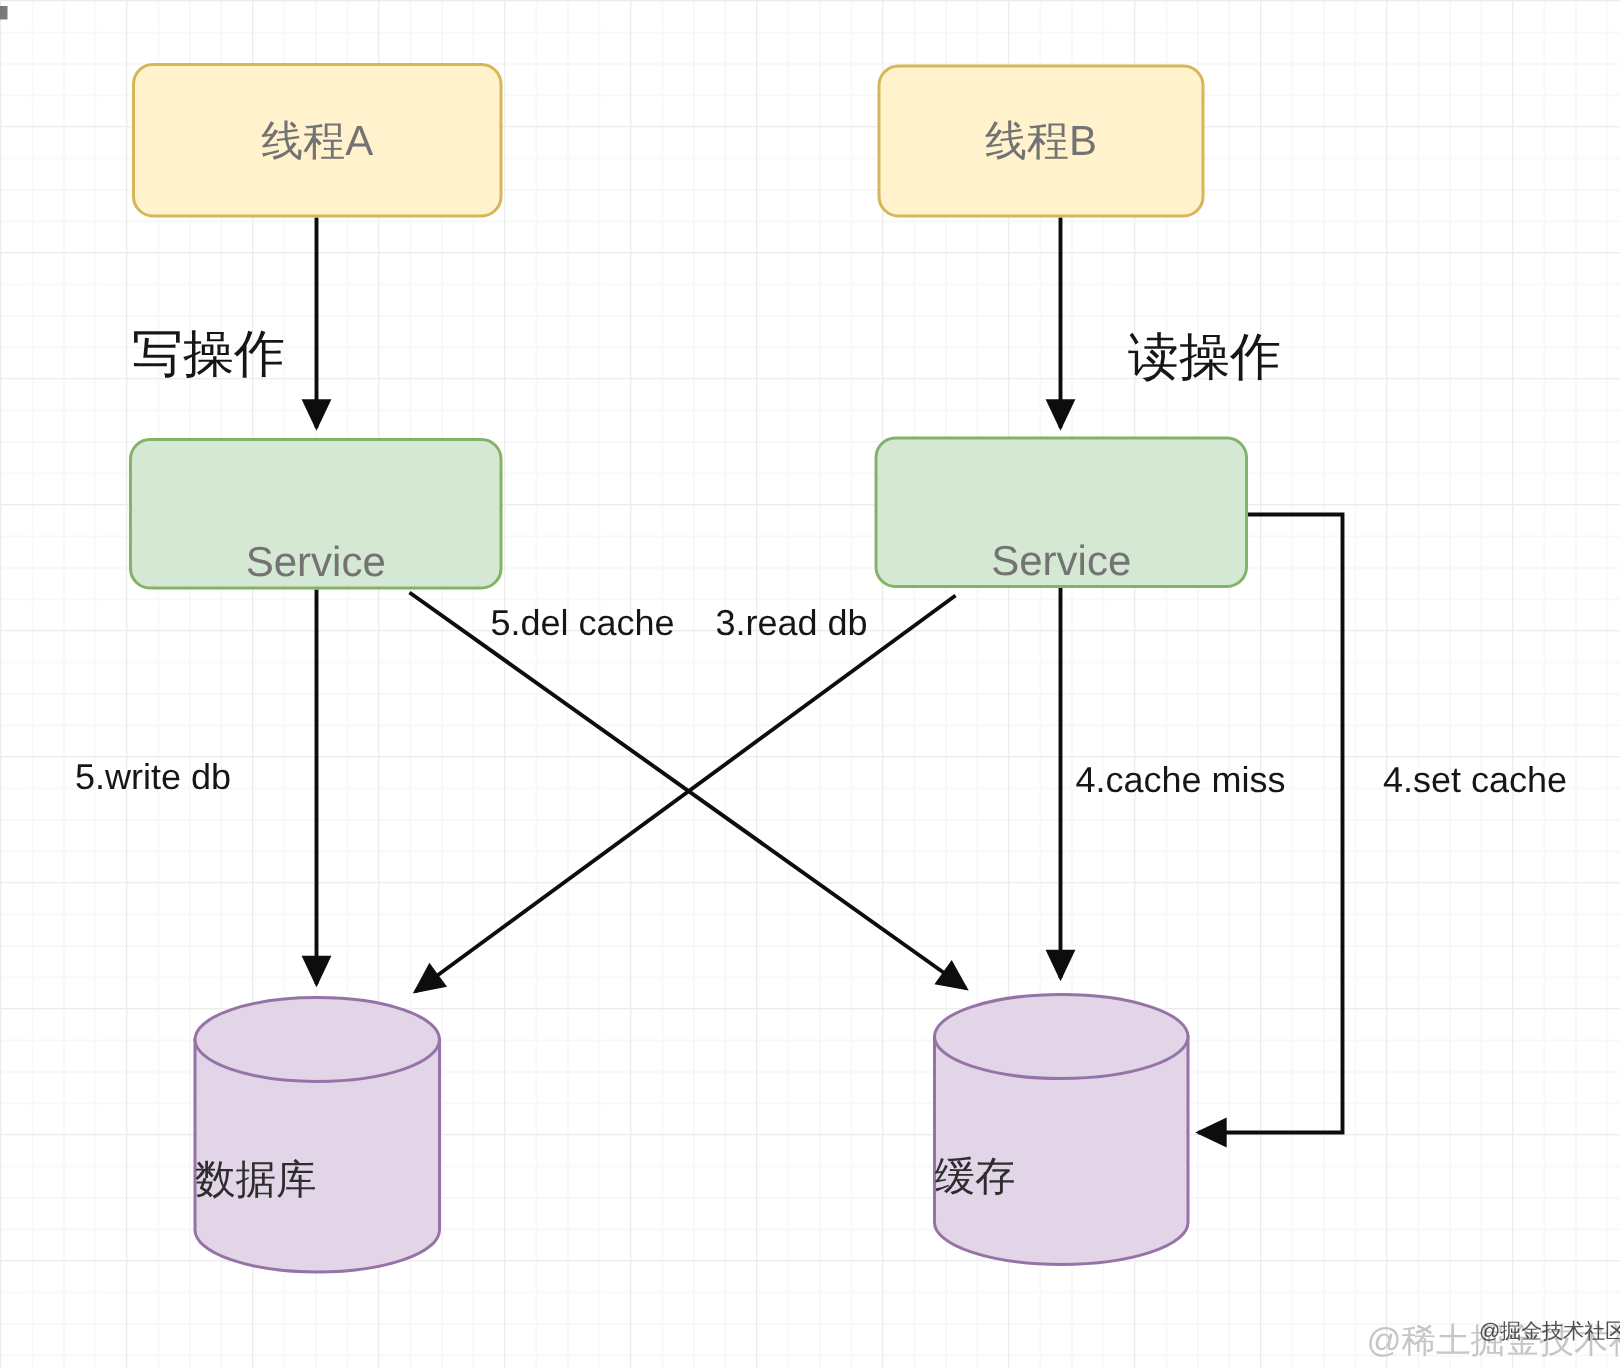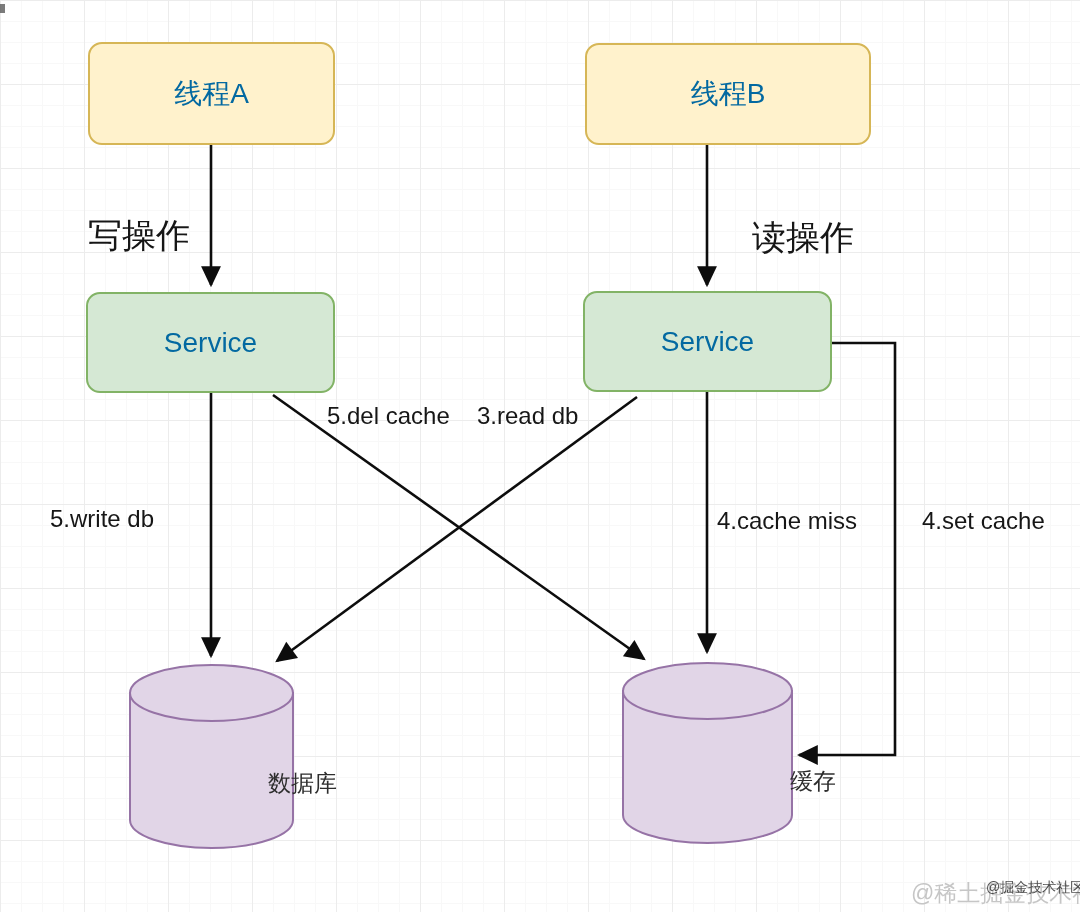--- a/index.html
+++ b/index.html
@@ -13,27 +13,27 @@
       linear-gradient(#ececec 1px, transparent 1px),
       linear-gradient(90deg, #ececec 1px, transparent 1px),
       linear-gradient(#f8f8f8 1px, transparent 1px),
       linear-gradient(90deg, #f8f8f8 1px, transparent 1px);
     background-size:84px 84px,84px 84px,21px 21px,21px 21px;
   }
   .node{
     position:absolute;
     display:flex;align-items:center;justify-content:center;
     border-radius:14px;
-    font-size:28px;color:#0369a1;
+    font-size:28px;color:#737373;
     box-sizing:border-box;
   }
   .node.yellow{background:#fff2cc;border:2px solid #d6b656;}
-  .node.green{background:#d5e8d4;border:2px solid #82b366;}
+  .node.green{background:#d5e8d4;border:2px solid #82b366;align-items:flex-end;}
   #thread-a{left:88px;top:42px;width:247px;height:103px;}
-  #thread-b{left:585px;top:43px;width:286px;height:102px;}
+  #thread-b{left:585px;top:43px;width:218px;height:102px;}
   #service-a{left:86px;top:292px;width:249px;height:101px;}
   #service-b{left:583px;top:291px;width:249px;height:101px;}
 
   svg#edges{position:absolute;left:0;top:0;}
 
   .edge-label{
     position:absolute;
     font-size:24px;color:#161616;
     white-space:nowrap;
   }
@@ -41,22 +41,22 @@
   #lbl-write-op{left:88px;top:213px;}
   #lbl-read-op{left:752px;top:215px;text-align:center;}
   #lbl-del-cache{left:327px;top:402px;}
   #lbl-read-db{left:477px;top:402px;}
   #lbl-write-db{left:50px;top:505px;}
   #lbl-cache-miss{left:717px;top:507px;}
   #lbl-set-cache{left:922px;top:507px;}
 
   .cyl-label{
     position:absolute;
-    text-align:right;
-    font-size:23px;color:#2d2d2d;padding-left:44px;
+    text-align:left;
+    font-size:27px;color:#2d2d2d;
   }
   #lbl-database{left:130px;top:768px;width:163px;}
   #lbl-cache{left:623px;top:766px;width:169px;}
 
   .watermark-big{
     position:absolute;left:911px;top:878px;
     font-size:23px;color:#c6c6c6;white-space:nowrap;
     letter-spacing:0px;
   }
   .watermark-small{

